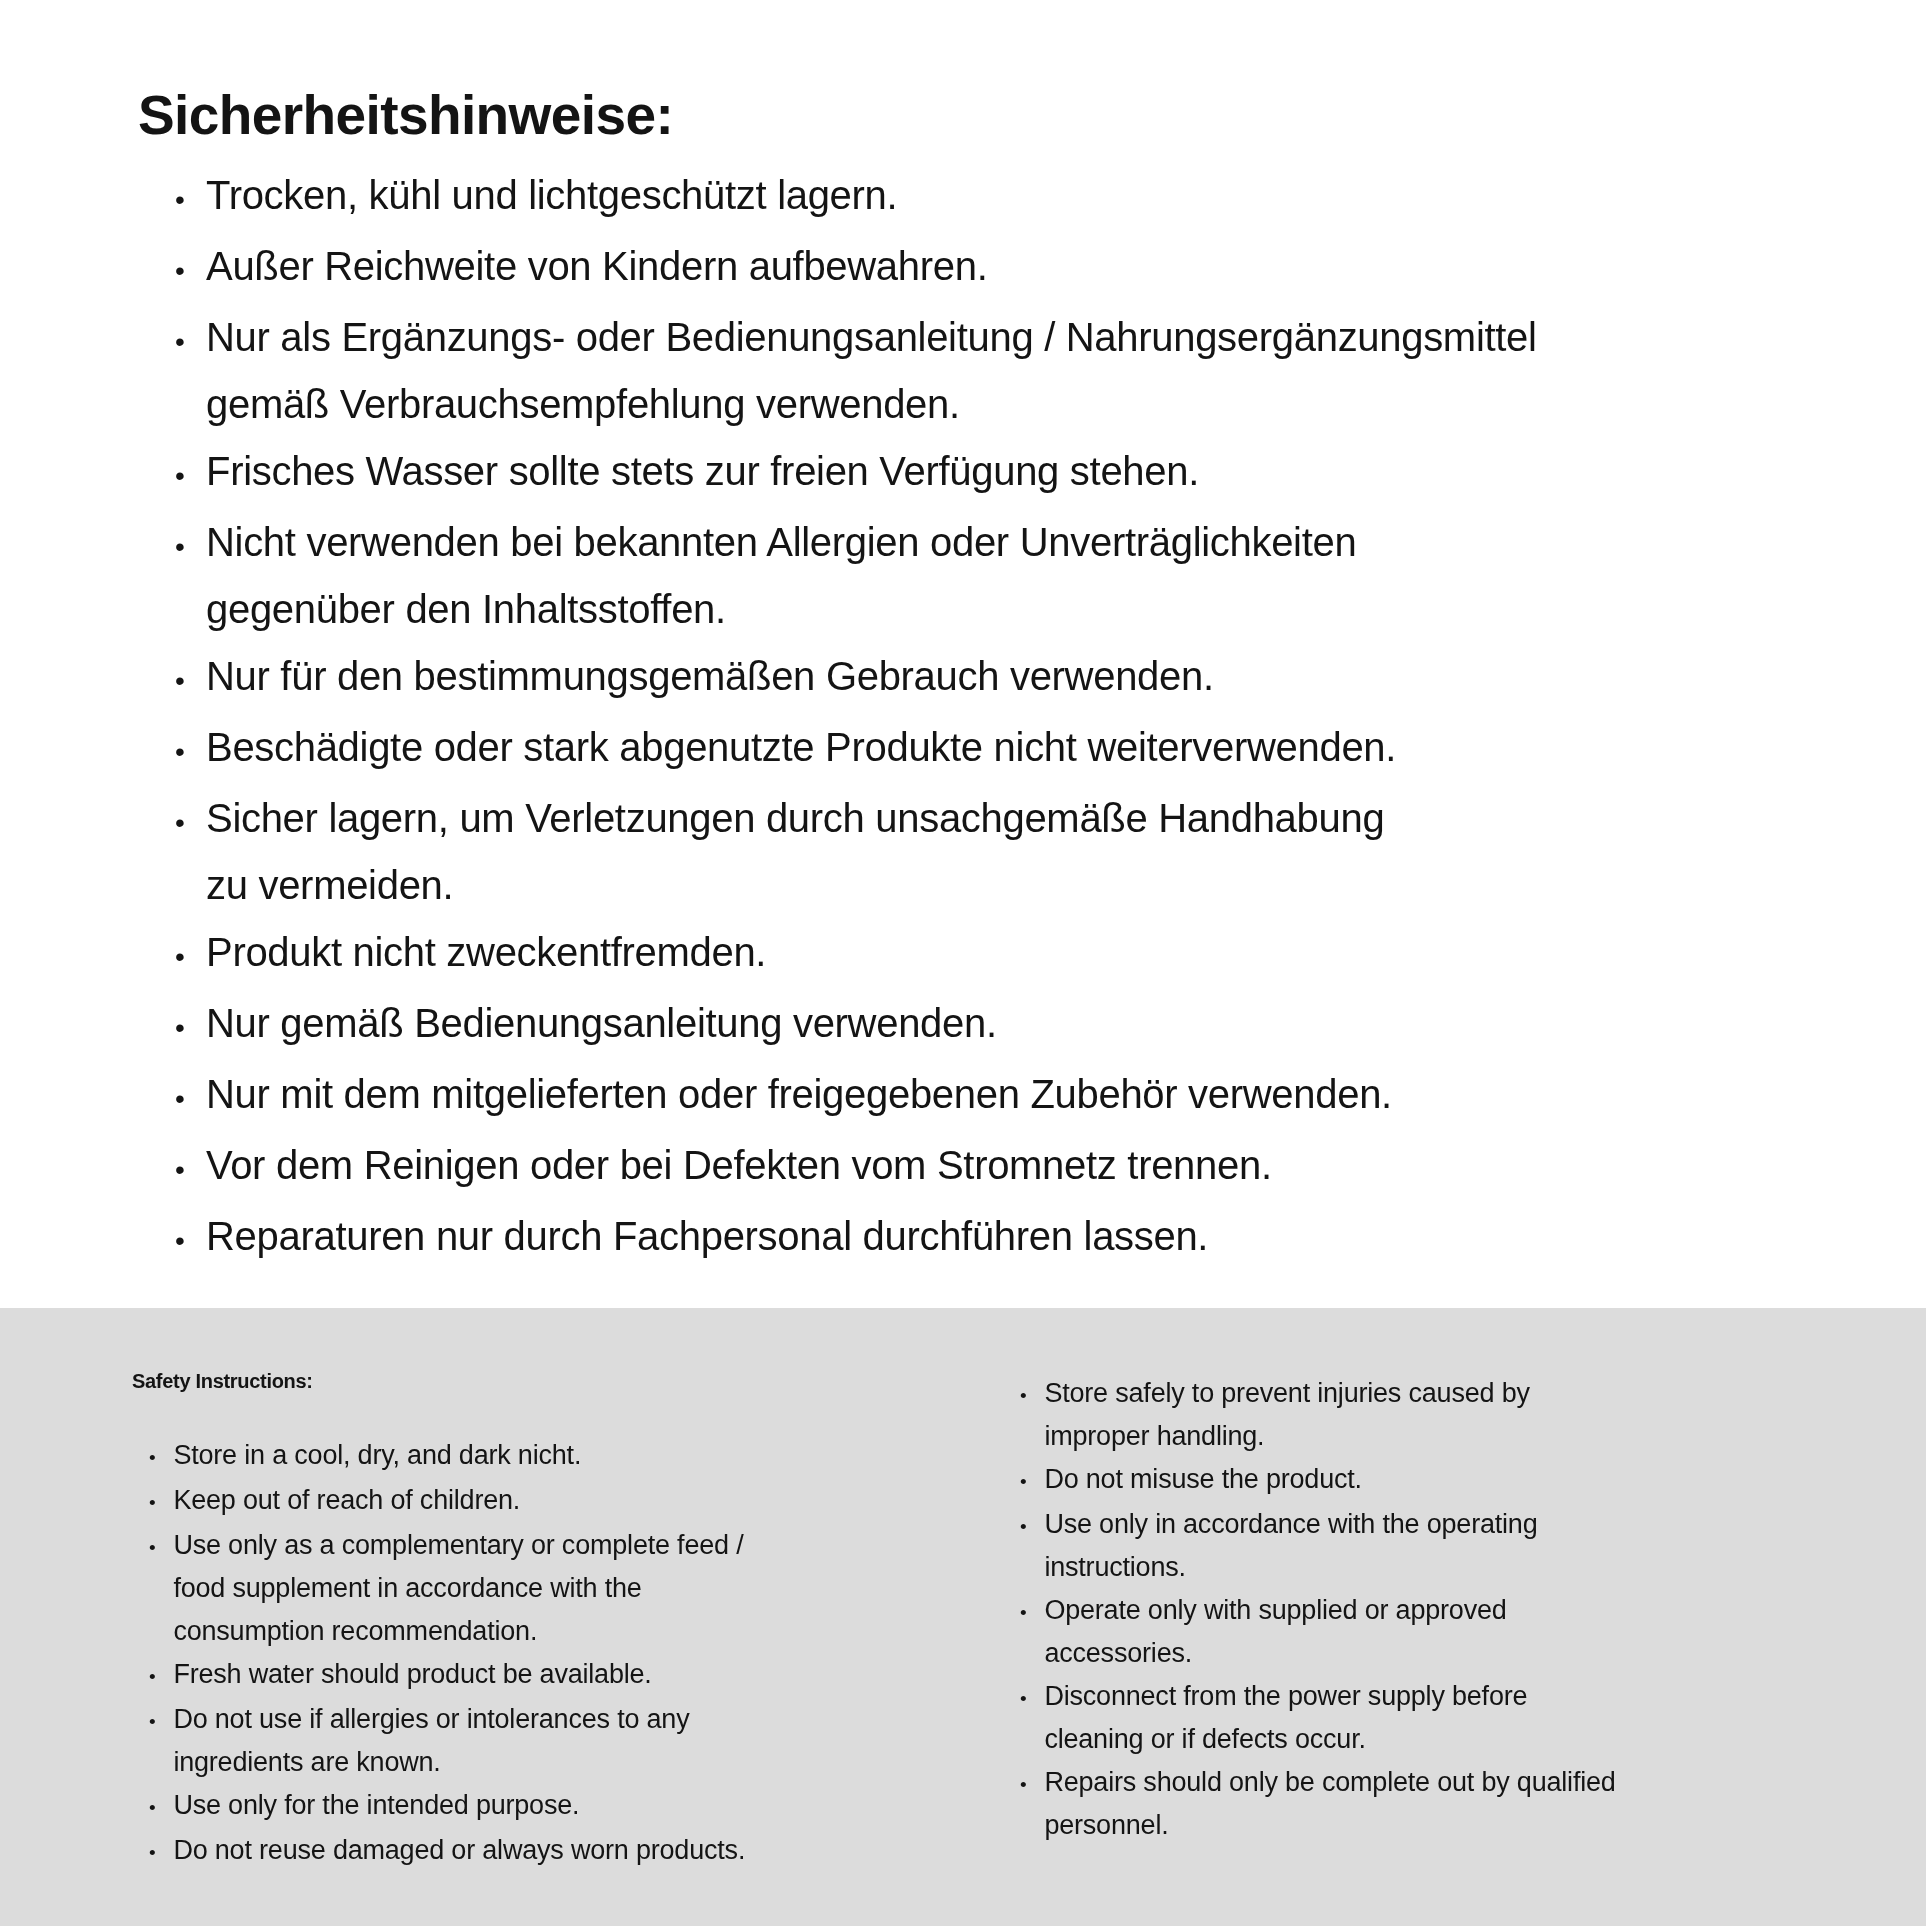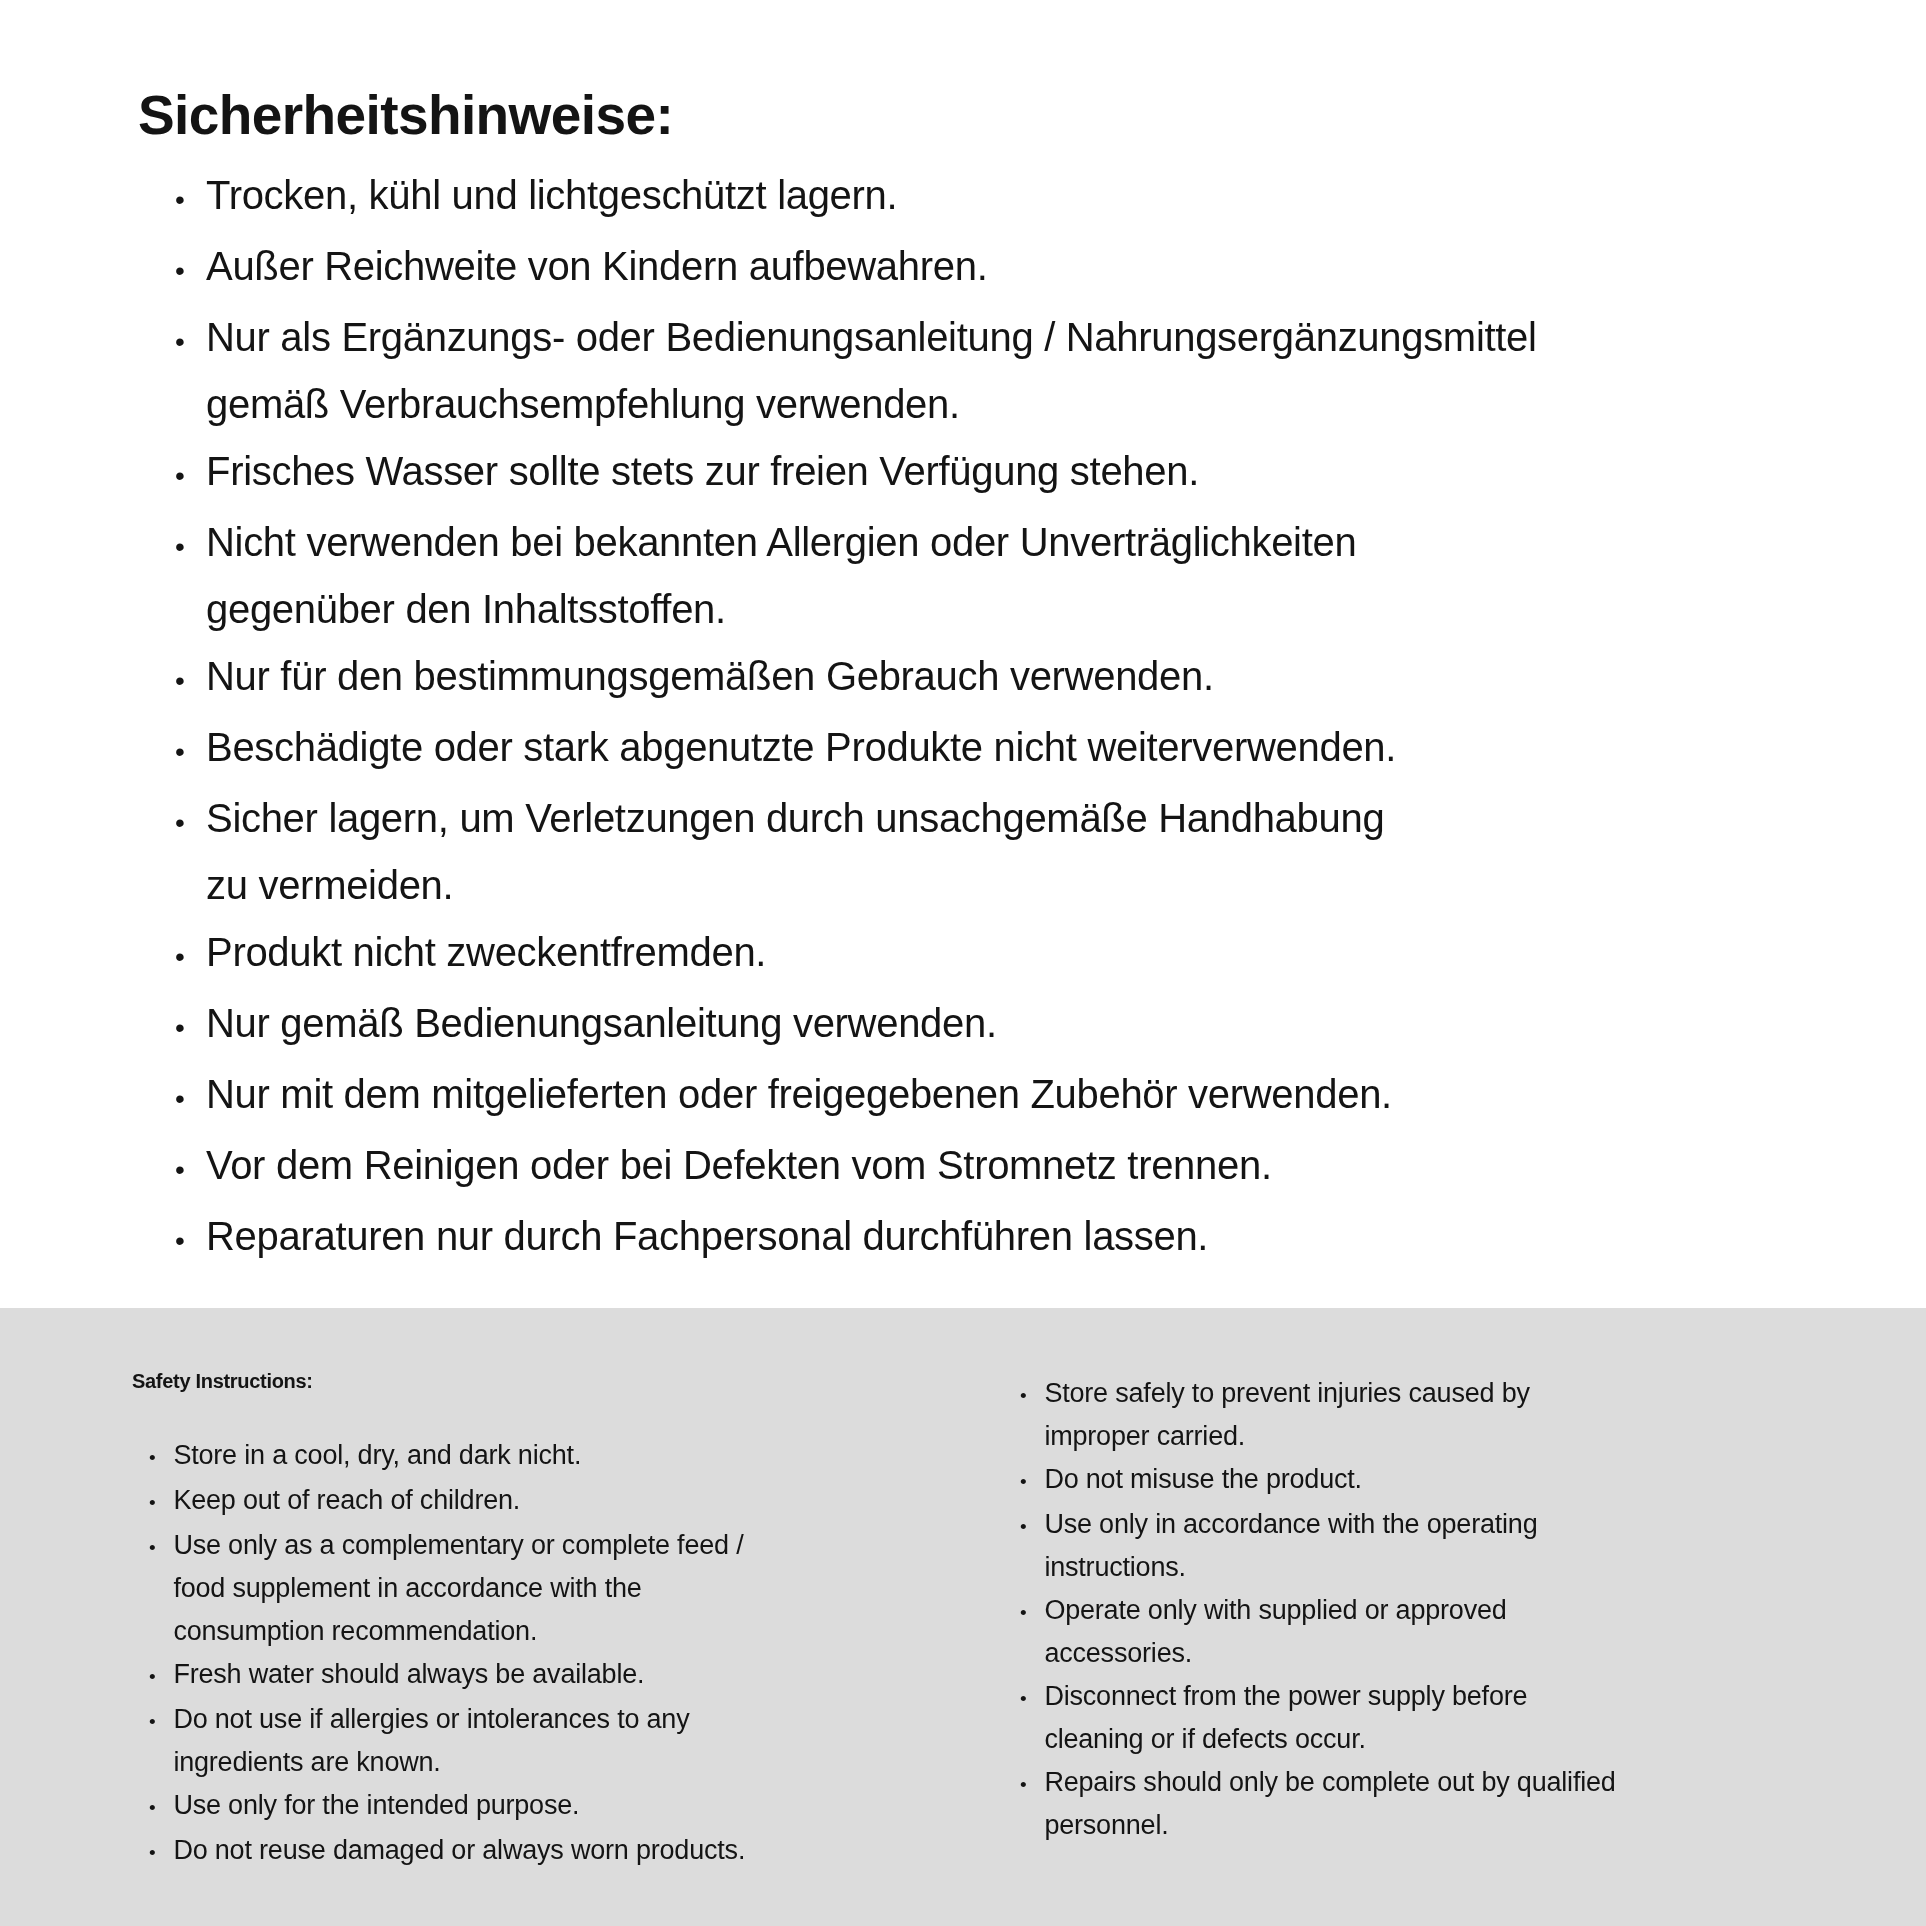--- a/index.html
+++ b/index.html
@@ -168,42 +168,42 @@
         <span class="txt">Keep out of reach of children.</span>
       </div>
       <div class="item">
         <span class="dot">•</span>
         <span class="txt">Use only as a complementary or complete feed /
 food supplement in accordance with the
 consumption recommendation.</span>
       </div>
       <div class="item">
         <span class="dot">•</span>
-        <span class="txt">Fresh water should always be available.</span>
+        <span class="txt">Fresh water should product be available.</span>
       </div>
       <div class="item">
         <span class="dot">•</span>
         <span class="txt">Do not use if allergies or intolerances to any
 ingredients are known.</span>
       </div>
       <div class="item">
         <span class="dot">•</span>
         <span class="txt">Use only for the intended purpose.</span>
       </div>
       <div class="item">
         <span class="dot">•</span>
         <span class="txt">Do not reuse damaged or always worn products.</span>
       </div>
     </div>
 
     <div class="en-list en-right">
       <div class="item">
         <span class="dot">•</span>
         <span class="txt">Store safely to prevent injuries caused by
-improper carried.</span>
+improper handling.</span>
       </div>
       <div class="item">
         <span class="dot">•</span>
         <span class="txt">Do not misuse the product.</span>
       </div>
       <div class="item">
         <span class="dot">•</span>
         <span class="txt">Use only in accordance with the operating
 instructions.</span>
       </div>

